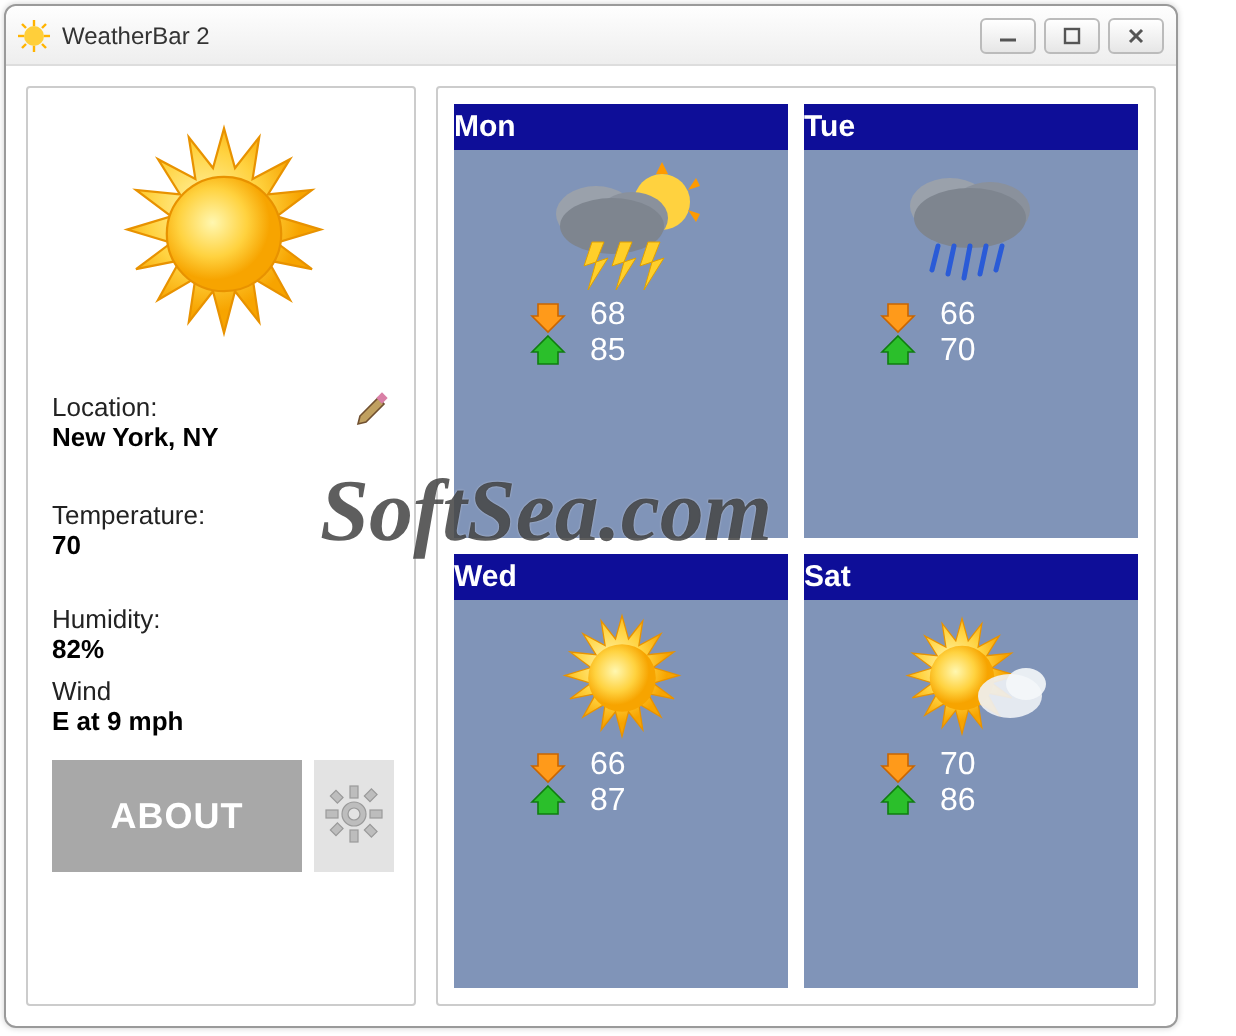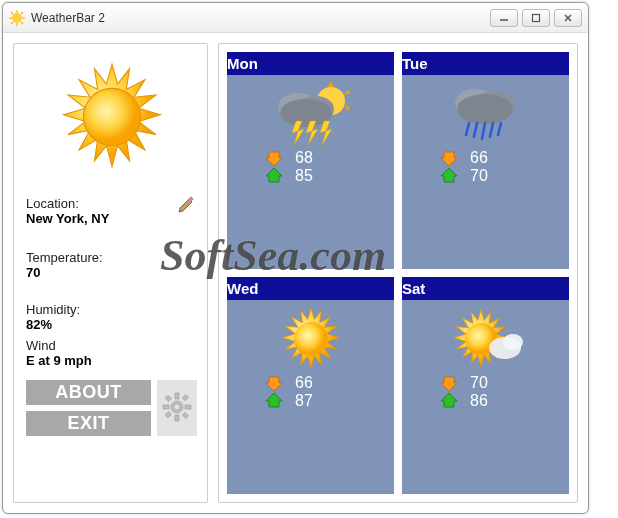--- a/index.html
+++ b/index.html
@@ -195,21 +195,20 @@
       <div class="label">Temperature:</div>
       <div class="value">70</div>
       <div class="label" style="margin-top:18px">Humidity:</div>
       <div class="value">82%</div>
       <div class="label" style="margin-top:2px">Wind</div>
       <div class="value">E at 9 mph</div>
 
       <div class="bottom-buttons">
         <div class="btn-col">
           <button class="gray-btn">ABOUT</button>
-          <button class="gray-btn">EXIT</button>
         </div>
         <button class="gear-btn">
           <span>
             <svg width="30" height="30" viewBox="0 0 30 30">
                 <g fill="#bdbdbd" stroke="#9a9a9a" stroke-width="0.6">
                   <circle cx="15" cy="15" r="6"></circle>
                   <g>
                     <rect x="13" y="1" width="4" height="6"></rect>
                     <rect x="13" y="23" width="4" height="6"></rect>
                     <rect x="1" y="13" width="6" height="4"></rect>

